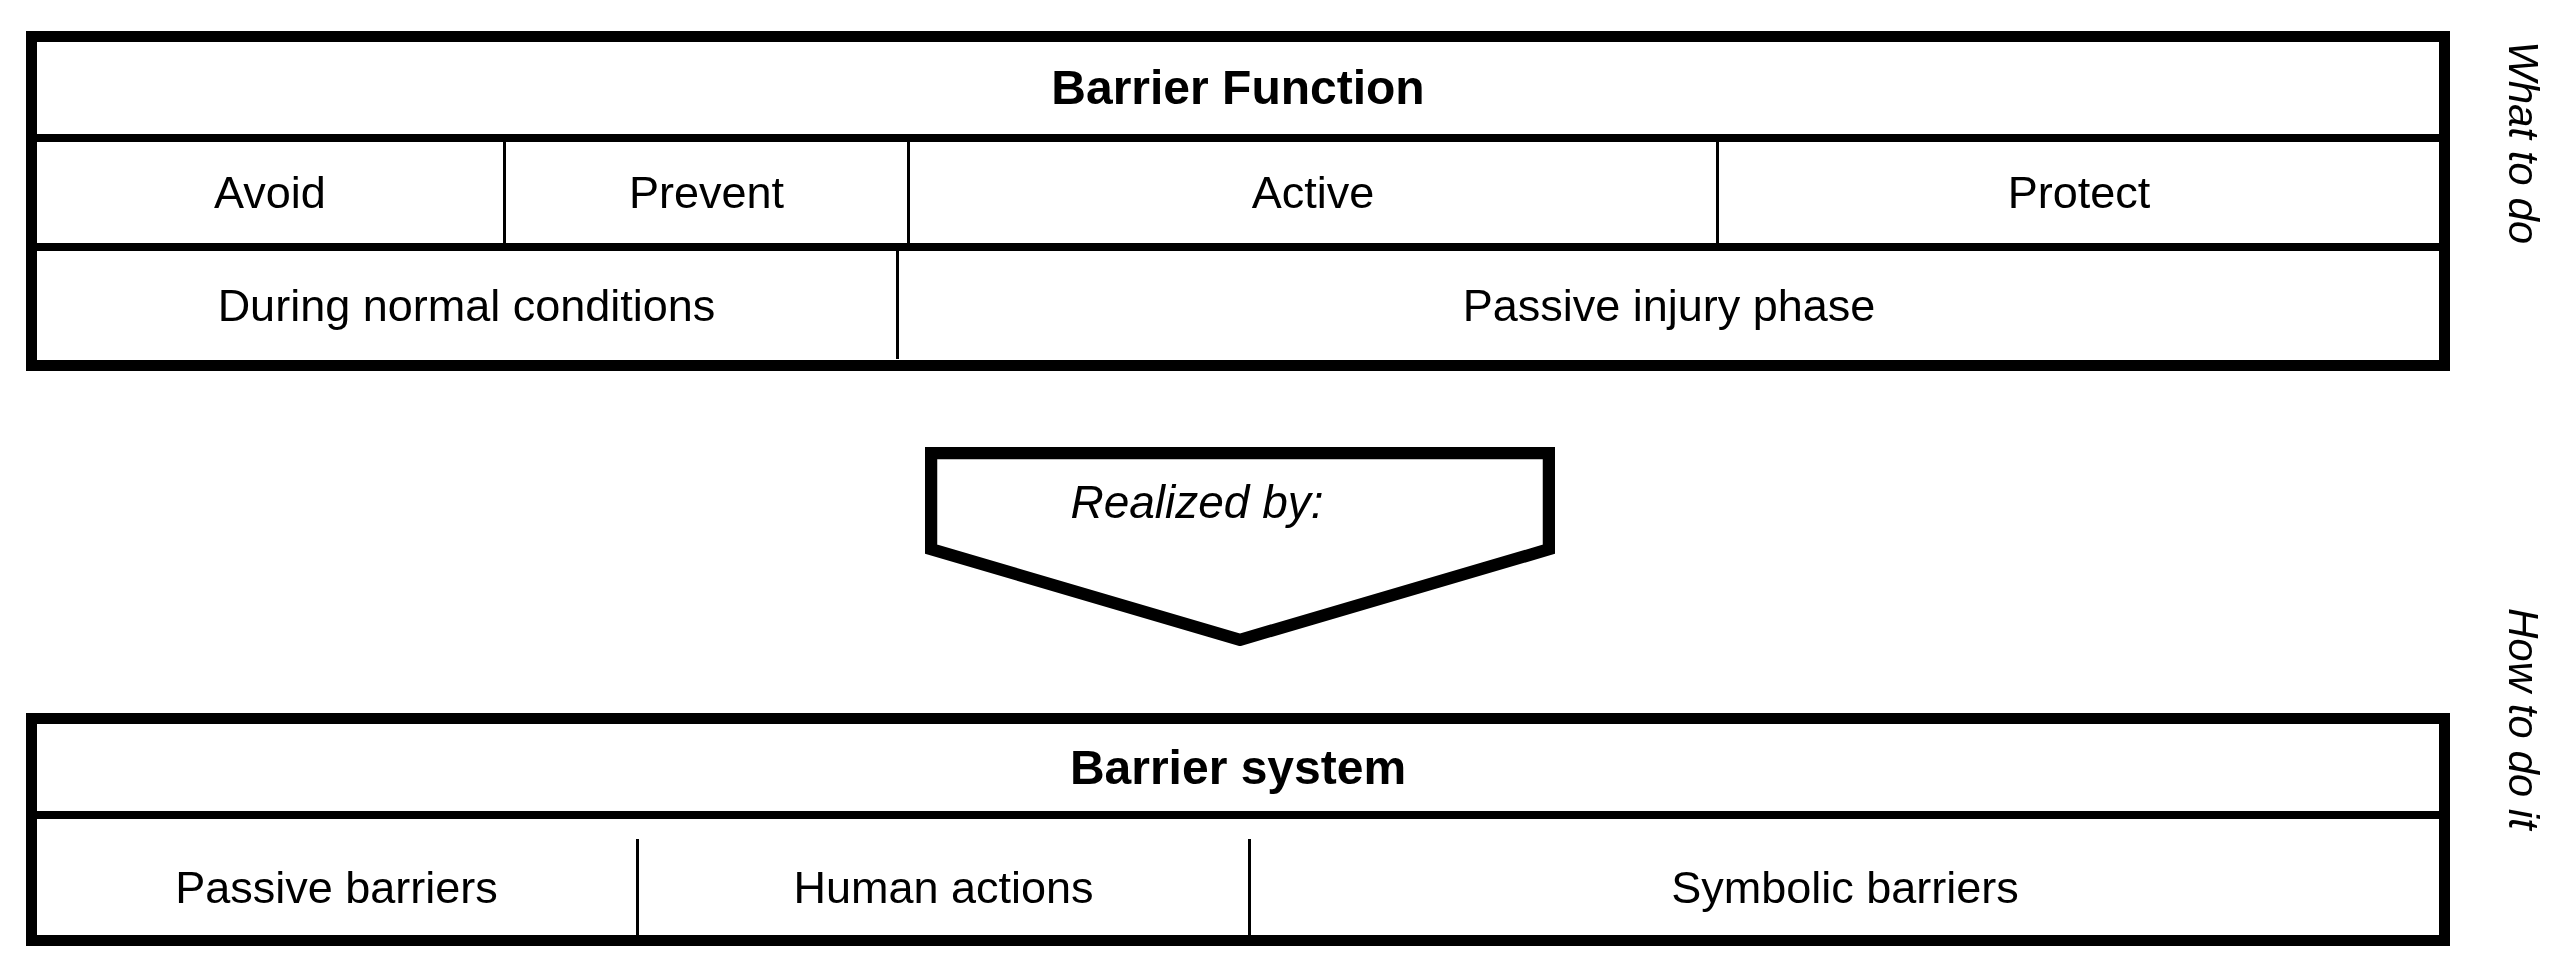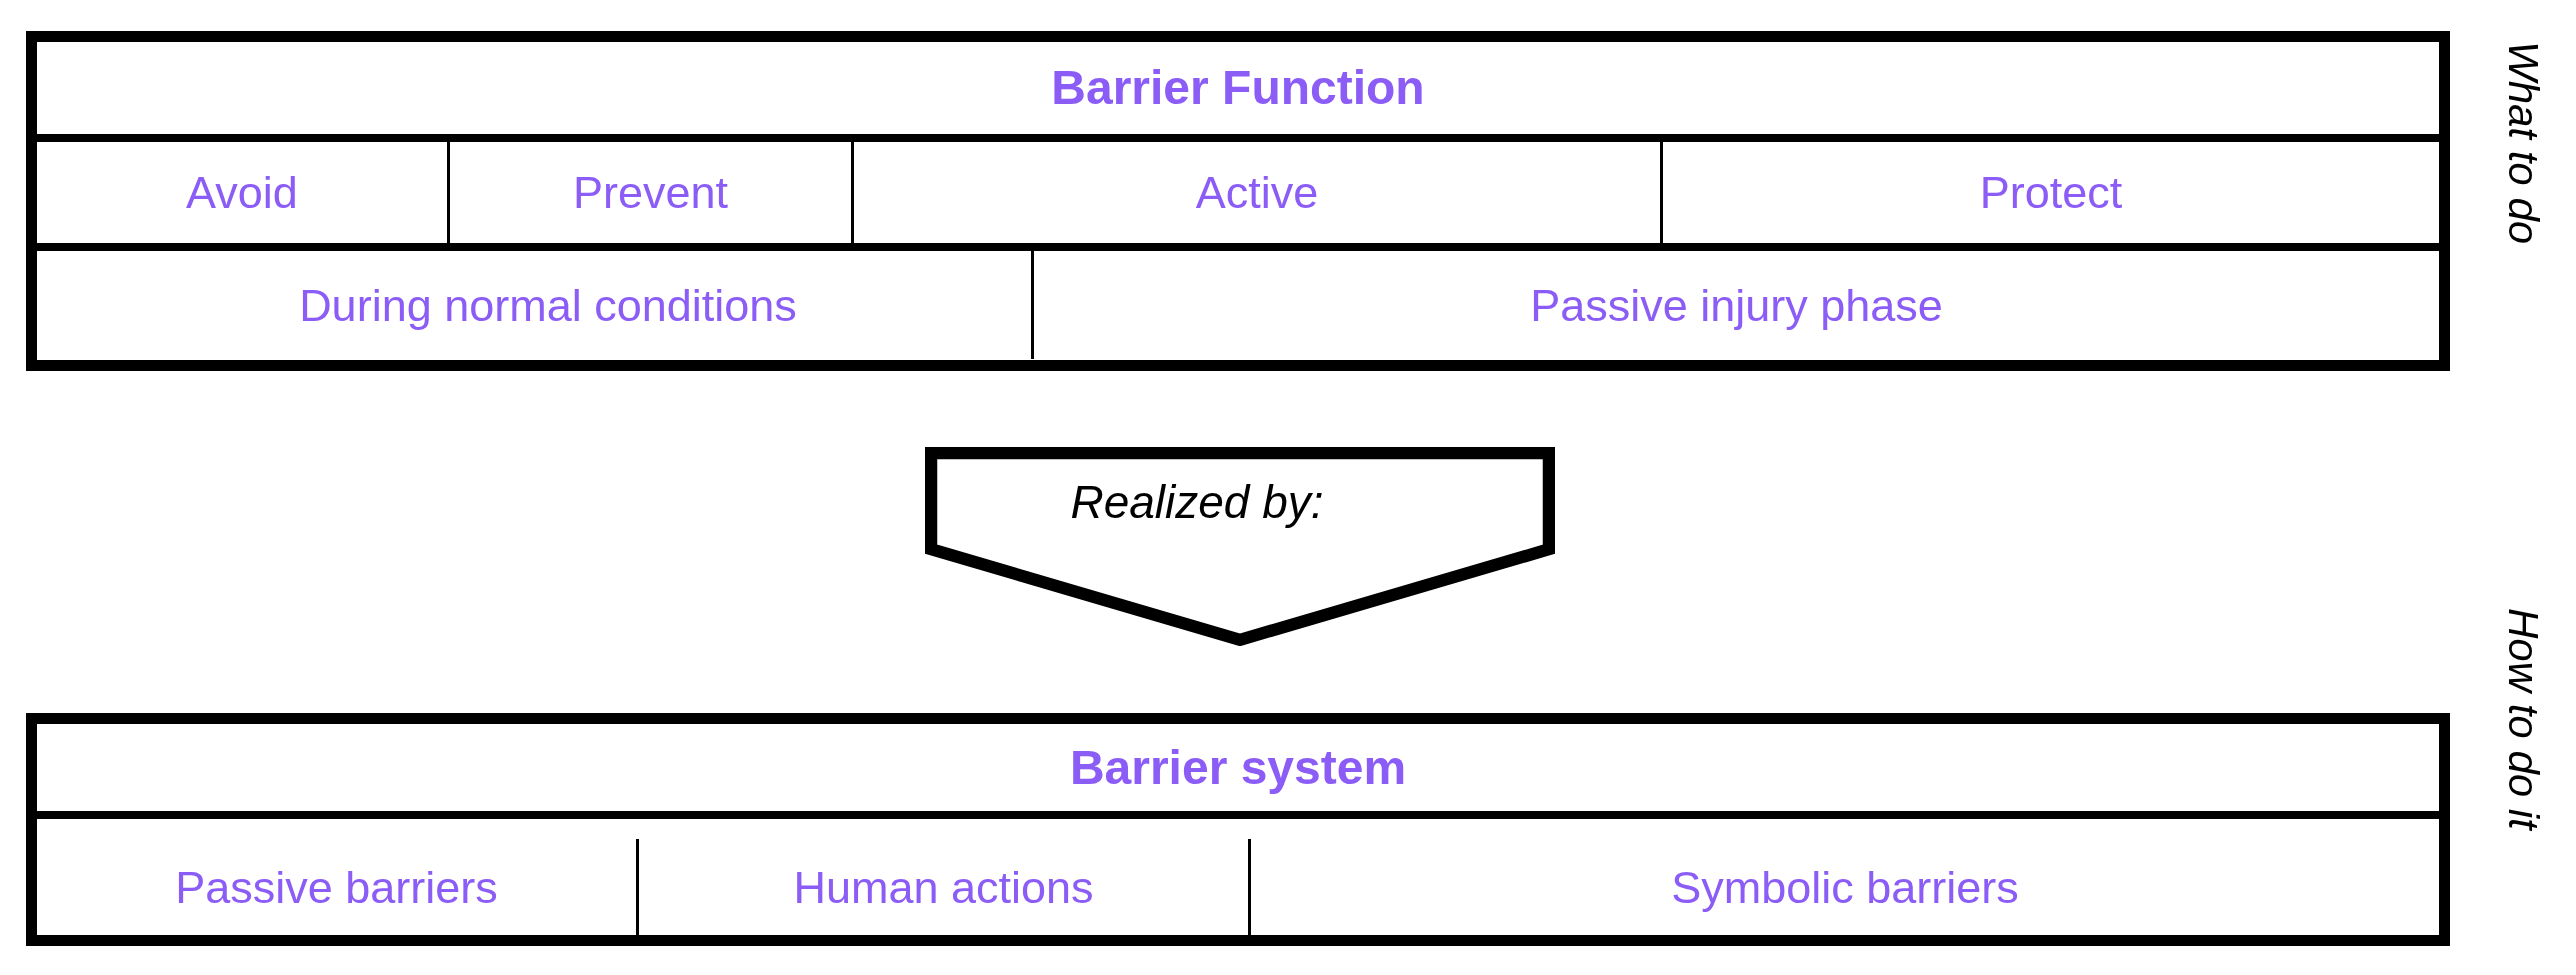--- a/index.html
+++ b/index.html
@@ -35,21 +35,21 @@
   .tbl-row.heavy-below {
     border-bottom: 8.8px solid #000000;
   }
 
   .tbl-cell {
     box-sizing: border-box;
     display: flex;
     align-items: center;
     justify-content: center;
     text-align: center;
-    color: #8b5cf6;
+    color: #000000;
     font-size: 45px;
     line-height: 1;
     white-space: nowrap;
     overflow: hidden;
   }
   .tbl-cell + .tbl-cell {
     border-left: 3.4px solid #000000;
   }
   .tbl-cell.title {
     font-weight: bold;
@@ -124,28 +124,28 @@
 
 <div id="page">
 
   <div class="barrier-table" id="table-function">
 
     <div class="tbl-row row-title heavy-below">
       <div class="tbl-cell title" style="flex:1 1 100%;">Barrier Function</div>
     </div>
 
     <div class="tbl-row row-verbs heavy-below">
-      <div class="tbl-cell" style="width:410px;">Avoid</div>
+      <div class="tbl-cell" style="width:466px;">Avoid</div>
       <div class="tbl-cell" style="width:404px;">Prevent</div>
       <div class="tbl-cell" style="width:809px;">Active</div>
       <div class="tbl-cell" style="flex:1 1 auto;">Protect</div>
     </div>
 
     <div class="tbl-row row-phases">
-      <div class="tbl-cell" style="width:966px;margin-left:28px;">During normal conditions</div>
+      <div class="tbl-cell" style="width:859px;">During normal conditions</div>
       <div class="tbl-cell" style="flex:1 1 auto;">Passive injury phase</div>
     </div>
   </div>
 
   <div id="realized-by">
     <svg viewBox="0 0 926 292" preserveAspectRatio="none">
       <polygon points="9,9 917,9 917,150 463,283 9,150" fill="#ffffff" stroke="#000000" stroke-width="18" stroke-linejoin="miter"></polygon>
     </svg>
     <div class="rb-label">Realized by:</div>
   </div>

